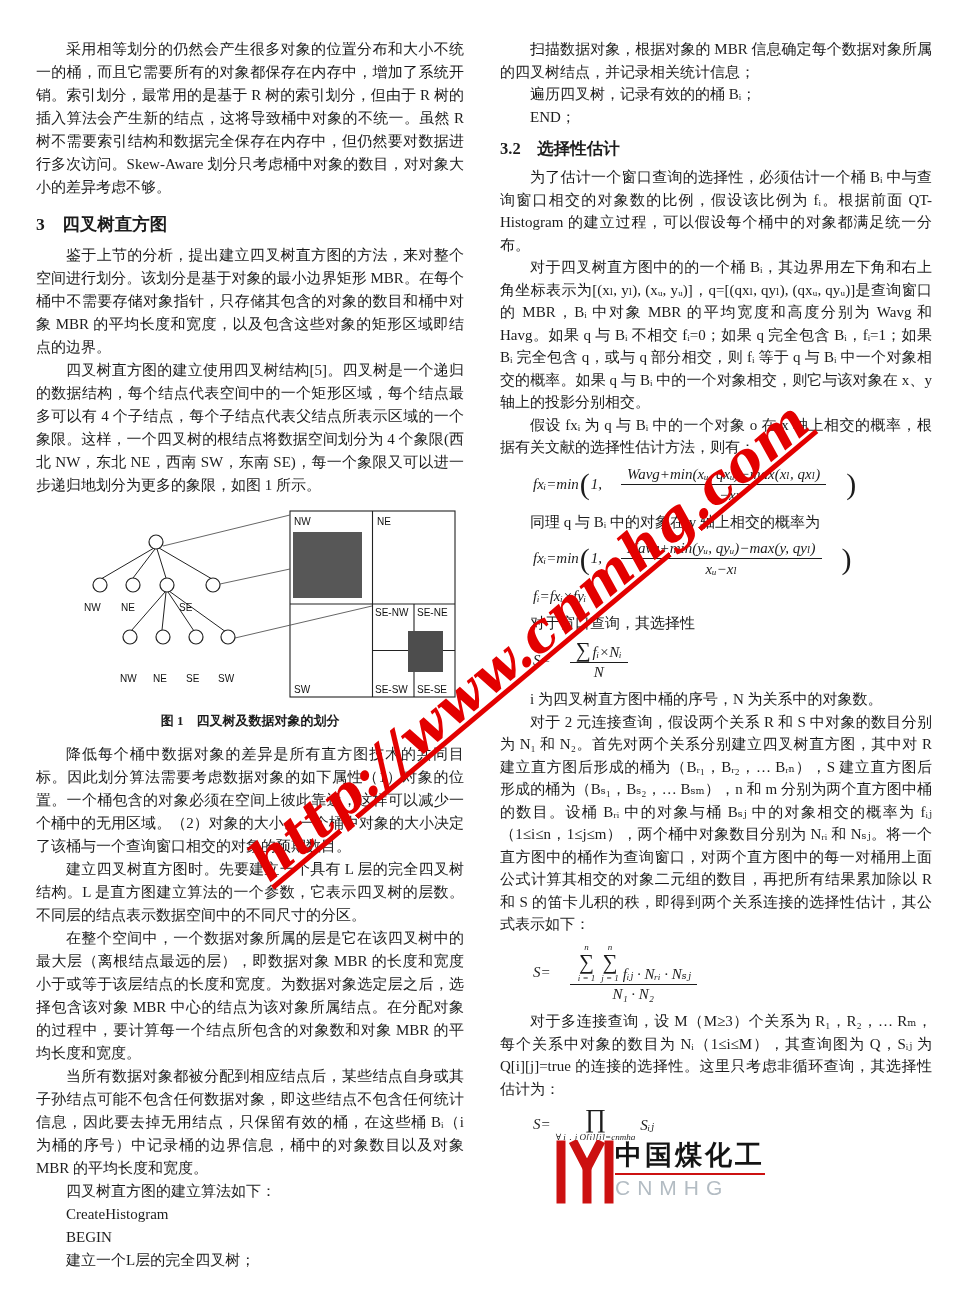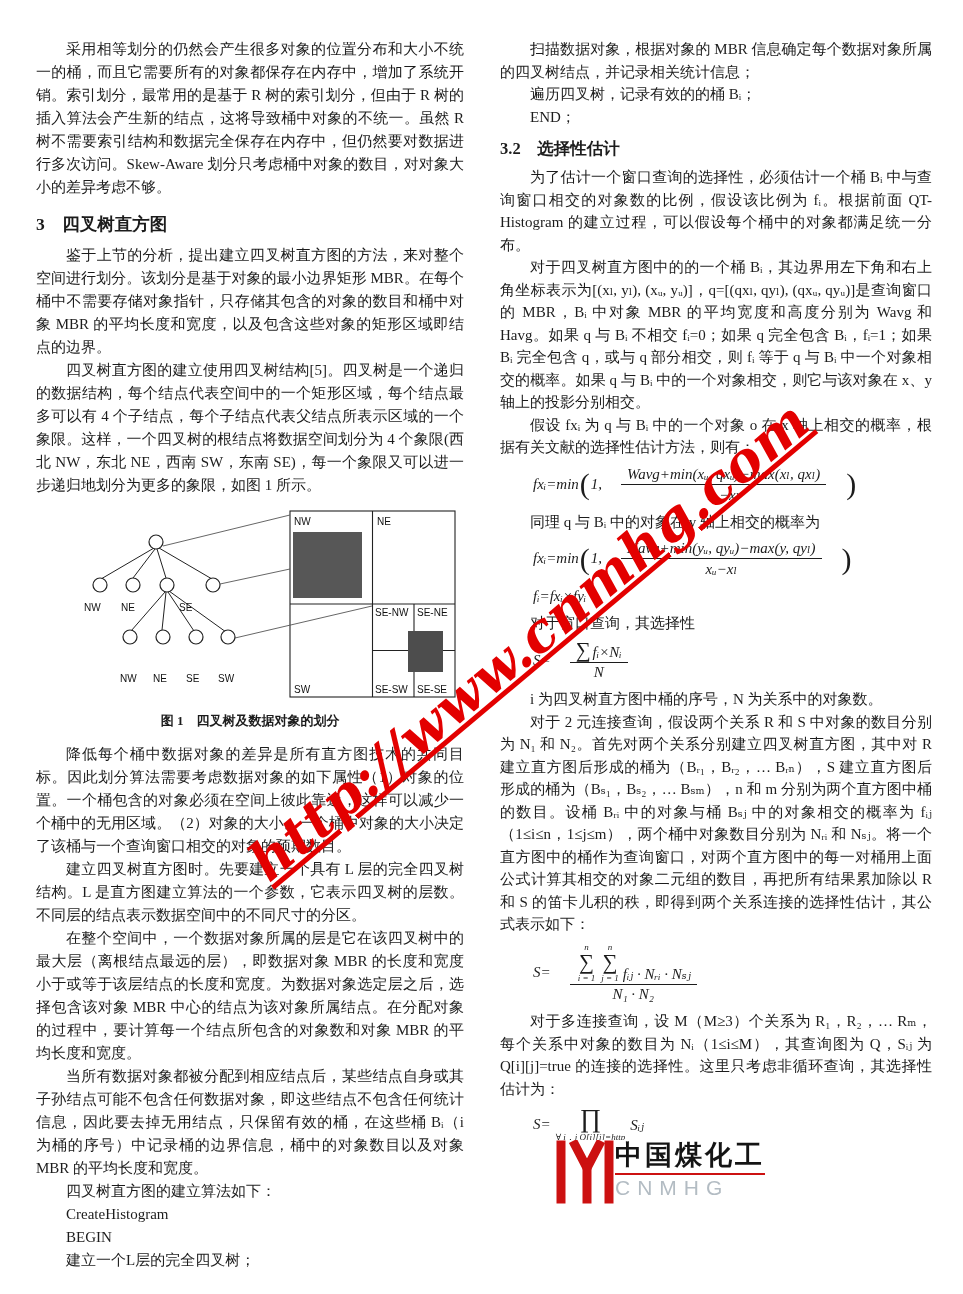--- a/index.html
+++ b/index.html
@@ -198,21 +198,21 @@
         <span class="den">N₁ · N₂</span>
       </span>
     </div>
 
     <p class="para">对于多连接查询，设 M（M≥3）个关系为 R₁，R₂，… Rₘ，每个关系中对象的数目为 Nᵢ（1≤i≤M），其查询图为 Q，Sᵢⱼ 为 Q[i][j]=true 的连接的选择性。这里只考虑非循环查询，其选择性估计为：</p>
 
     <div class="formula">
       <span>S=</span>
       <span class="prodstack">
         <span class="prodsym">∏</span>
-        <span class="cond">∀ i，j Q[i][j]=http</span>
+        <span class="cond">∀ i，j Q[i][j]=cnmhg</span>
       </span>
       <span>Sᵢⱼ</span>
     </div>
   </div>
 
   <h2 id="sec4">4　DM-SDB 查询代价估计</h2>
 
   <div id="watermark">http://www.cnmhg.com</div>
 
   <div id="logo">

